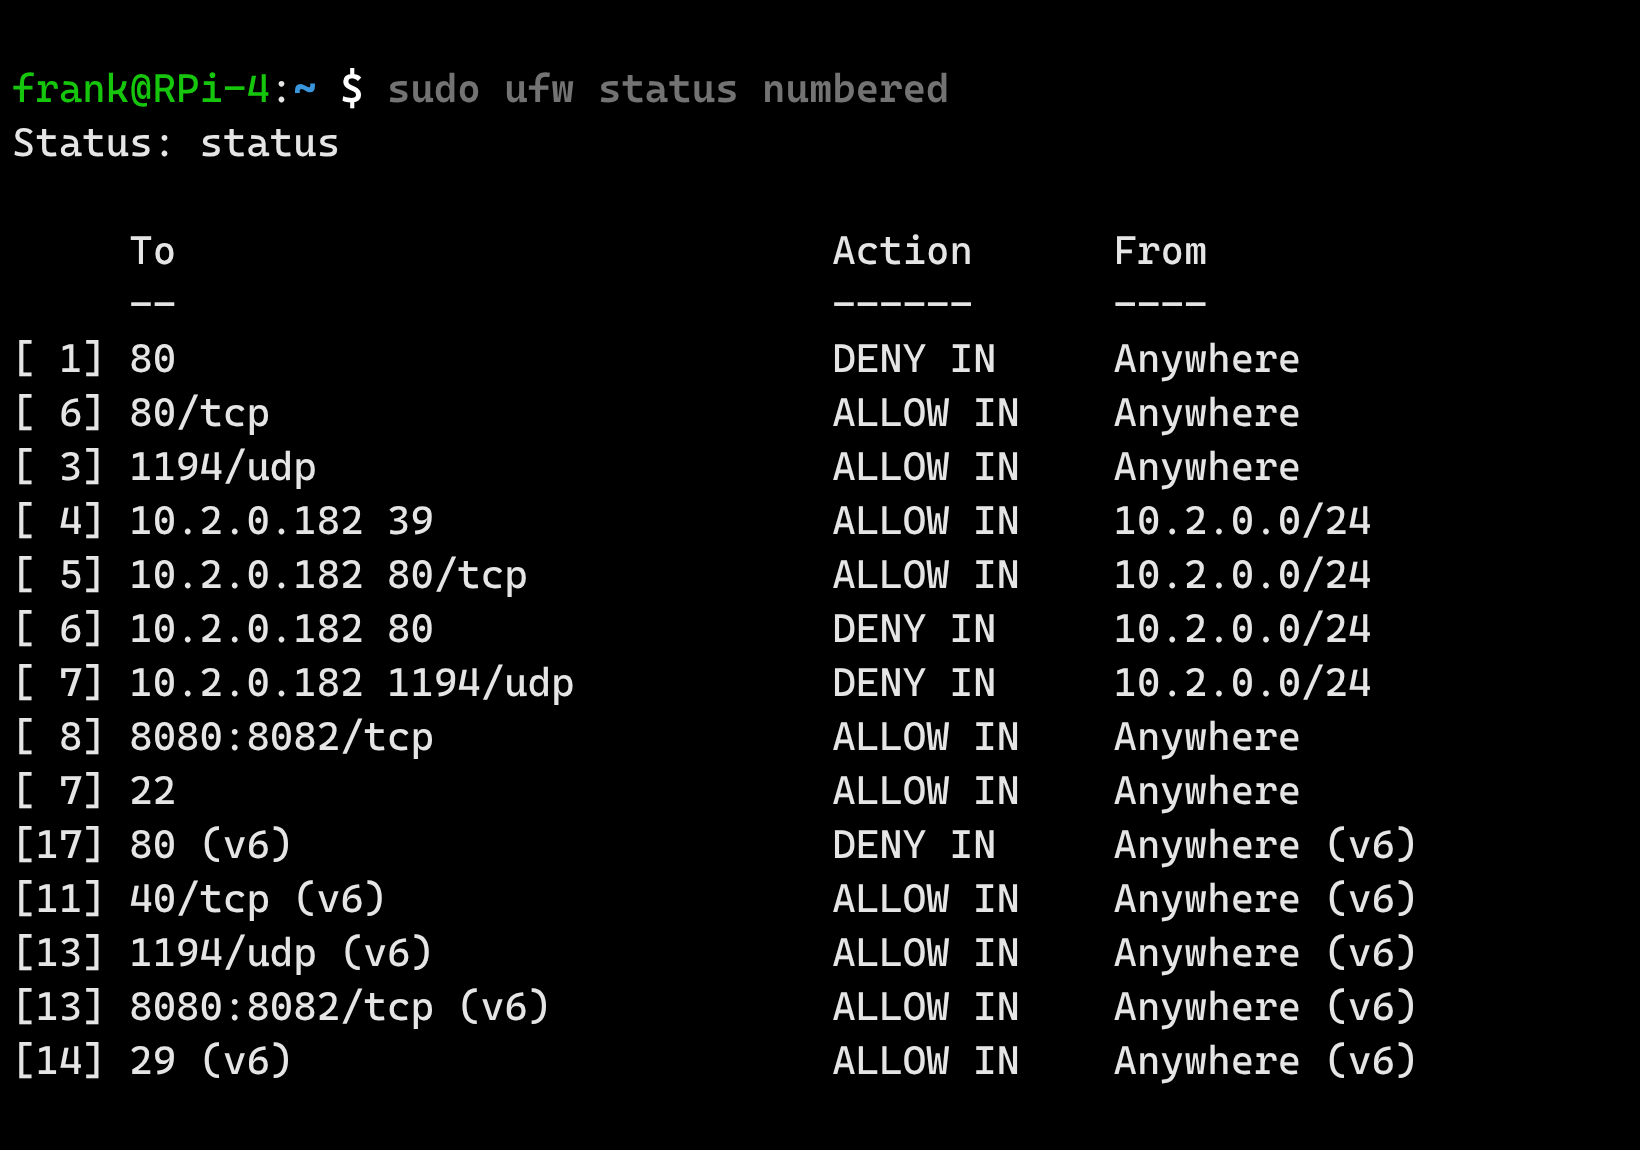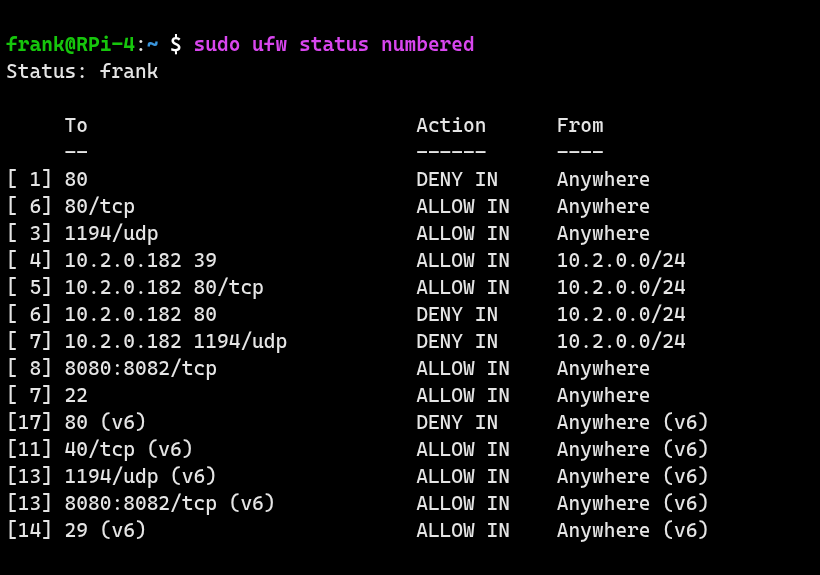--- a/index.html
+++ b/index.html
@@ -12,33 +12,33 @@
     line-height: 1.35;
     width: 820px;
     height: 575px;
     overflow: hidden;
   }
   .terminal {
     padding: 4px 6px;
     white-space: pre;
     letter-spacing: 0px;
   }
-  .host   { color: #16c60c; font-weight: 700; }
+  .host   { color: #16c60c; font-weight: 400; }
   .path   { color: #3a96dd; font-weight: 600; }
   .dollar { color: #fff; font-weight: 600; }
-  .cmd    { color: #d946ef; font-weight: 600; margin-top: 39px; }
+  .cmd    { color: #737373; font-weight: 600; margin-top: 39px; }
   .out    { color: #e5e5e5; }
   .row    { display: inline; }
 </style>
 </head>
 <body>
 
 <div class="terminal">
 <span class="row"><span class="host">frank@RPi-4</span><span class="out">:</span><span class="path">~</span><span class="dollar"> $ </span><span class="cmd">sudo ufw status numbered</span></span>
-<span class="out"><span>Status: </span><span>frank</span></span>
+<span class="out"><span>Status: </span><span>status</span></span>
 
 <span class="out" id="table-area"><span>     To                            Action      From</span>
 <span>     --                            ------      ----</span>
 <span>[ 1] 80                            DENY IN     Anywhere</span>
 <span>[ 6] 80/tcp                        ALLOW IN    Anywhere</span>
 <span>[ 3] 1194/udp                      ALLOW IN    Anywhere</span>
 <span>[ 4] 10.2.0.182 39                 ALLOW IN    10.2.0.0/24</span>
 <span>[ 5] 10.2.0.182 80/tcp             ALLOW IN    10.2.0.0/24</span>
 <span>[ 6] 10.2.0.182 80                 DENY IN     10.2.0.0/24</span>
 <span>[ 7] 10.2.0.182 1194/udp           DENY IN     10.2.0.0/24</span>

